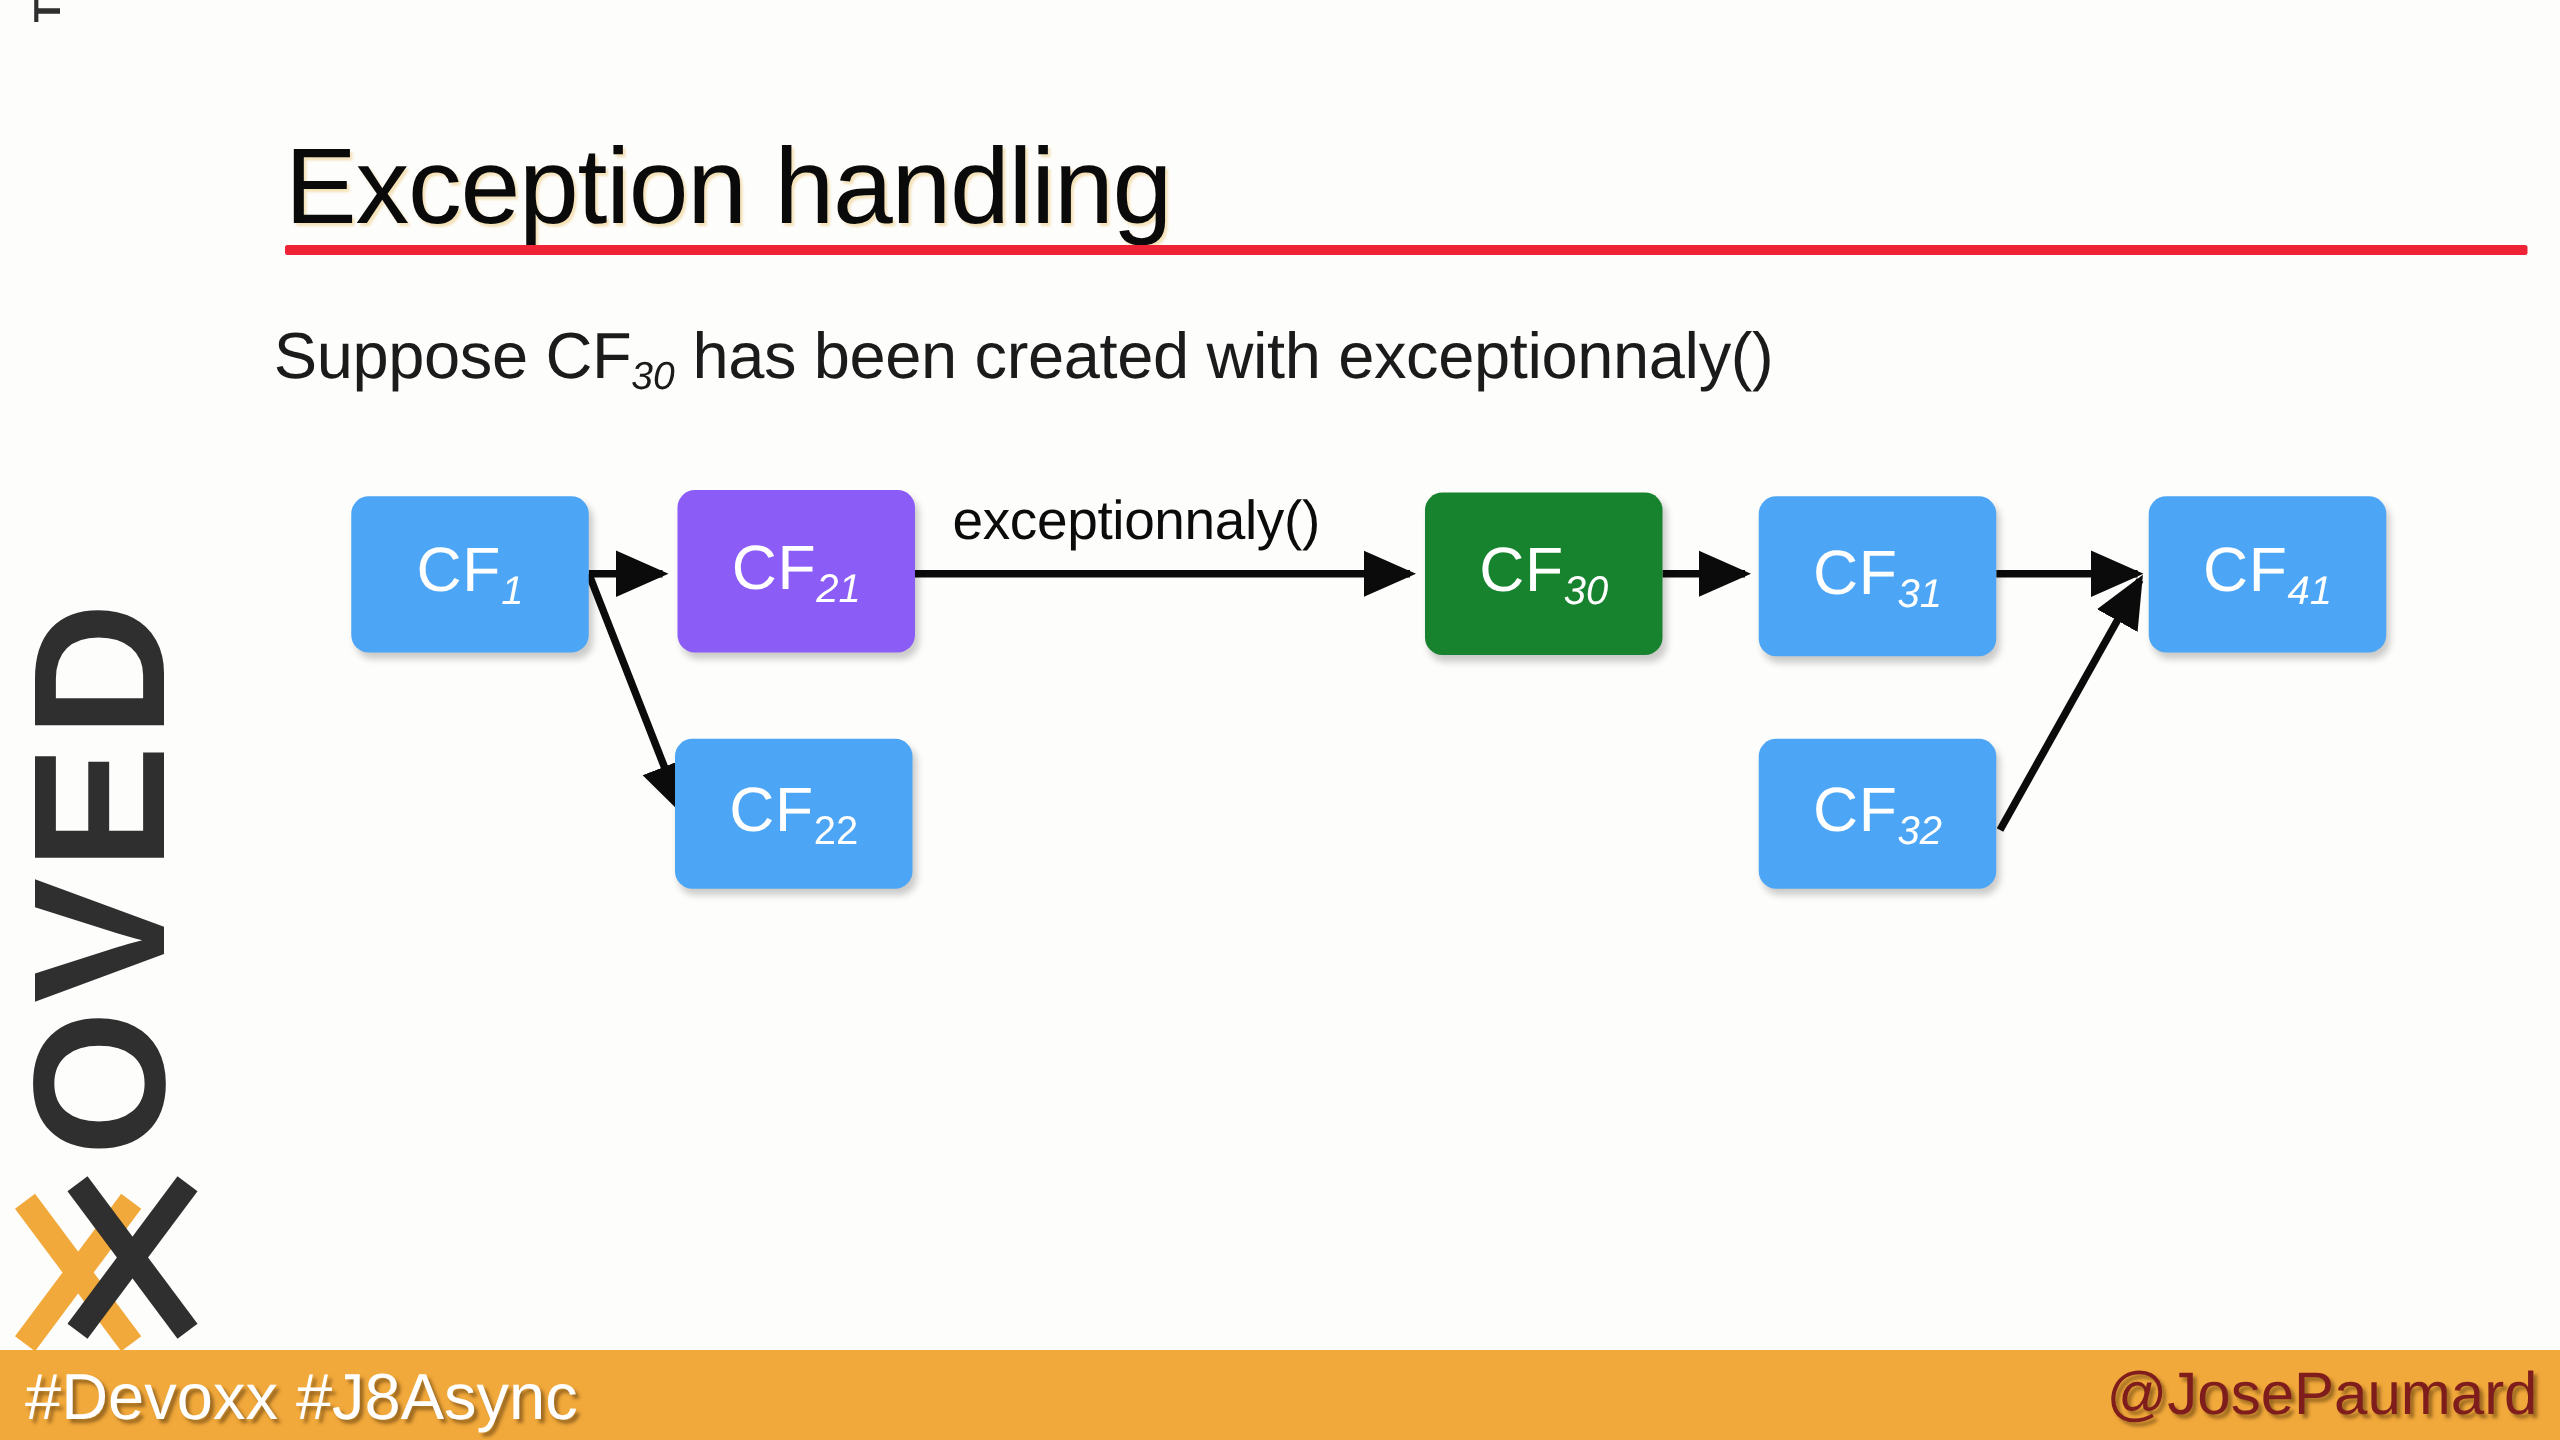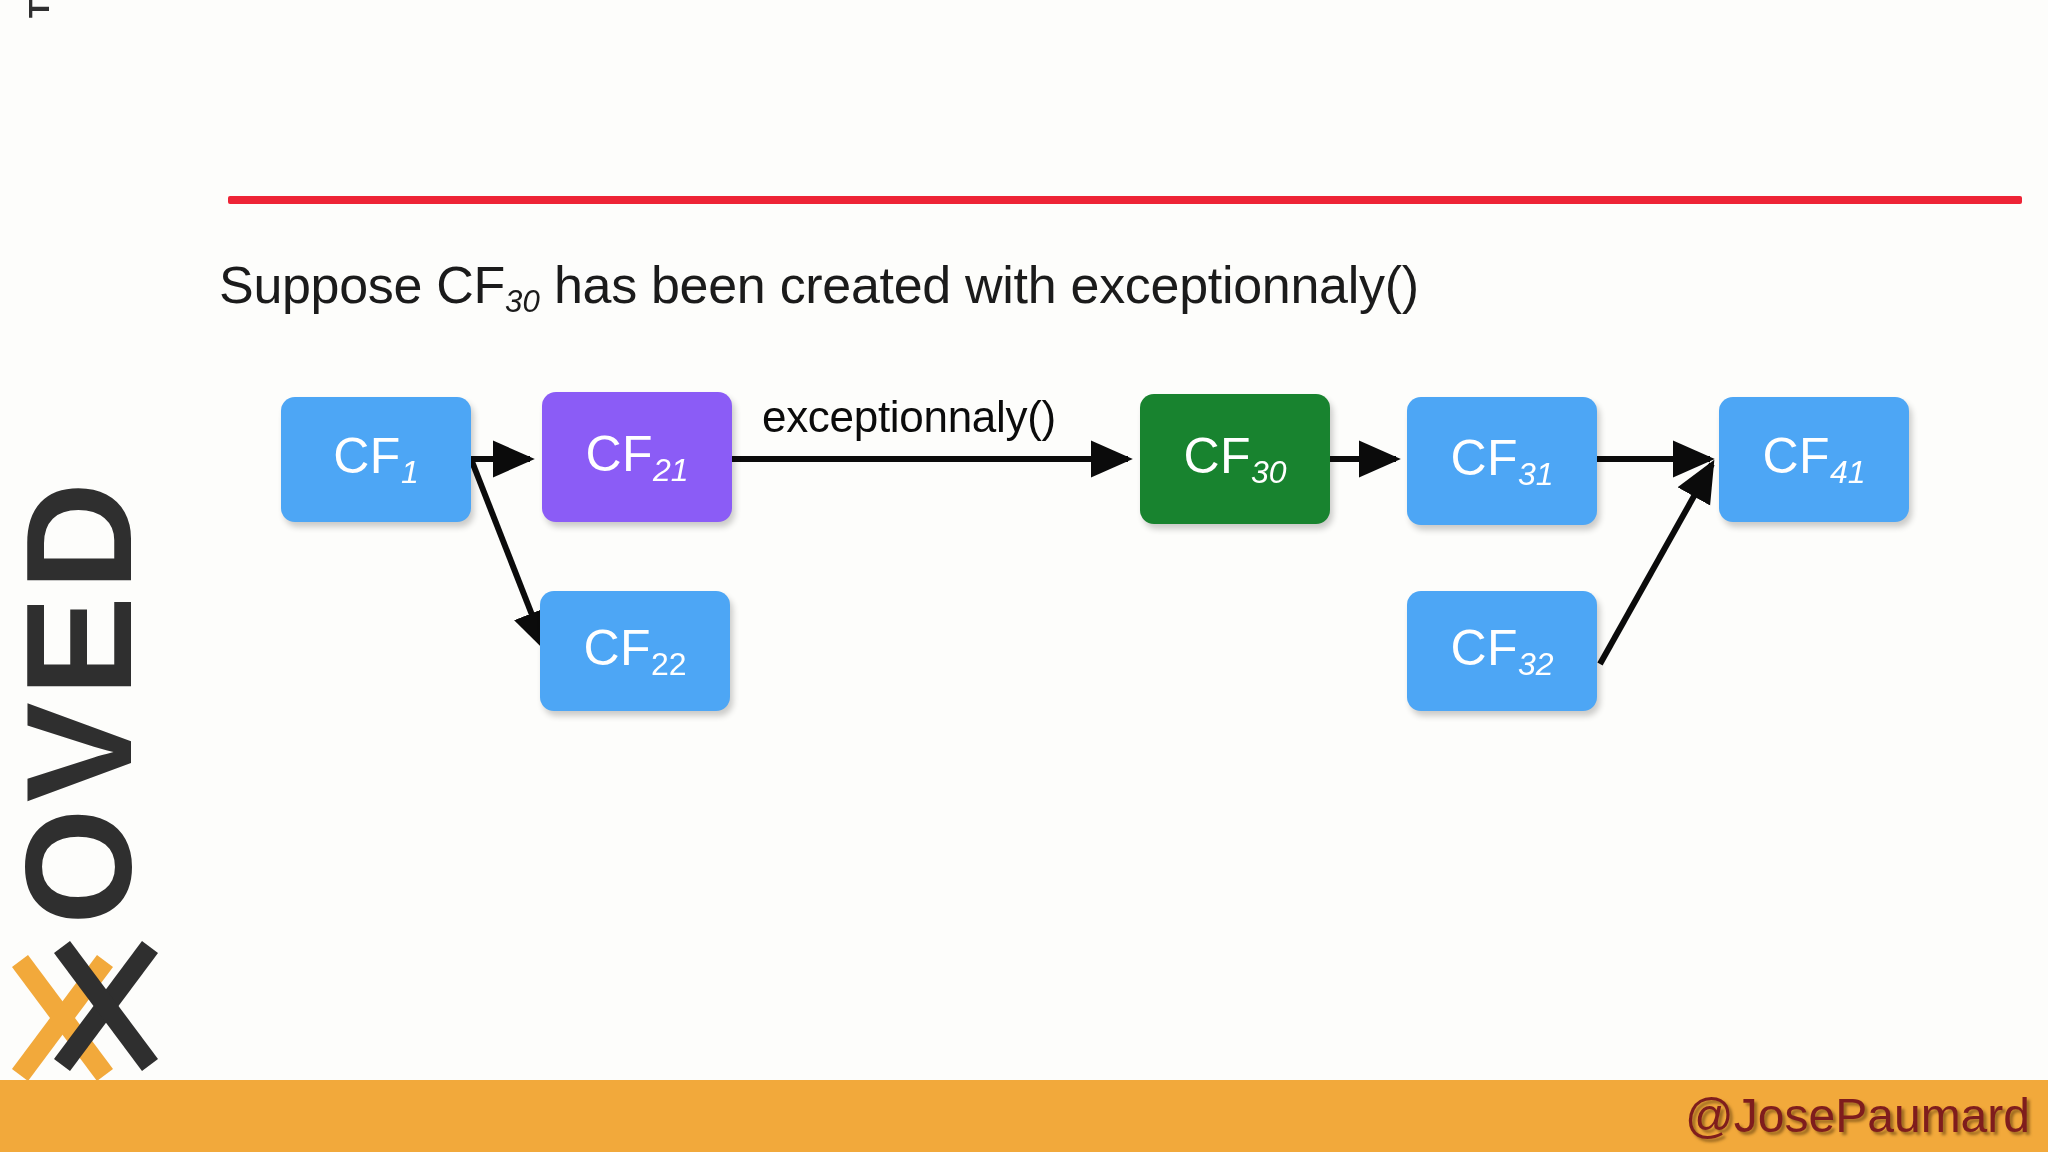--- a/index.html
+++ b/index.html
@@ -206,20 +206,21 @@
             <line x1="120" y1="10" x2="6" y2="95" stroke="#f2a93b" stroke-width="20"></line>
             <line x1="16" y1="52" x2="134" y2="140" stroke="#2f2f2f" stroke-width="20"></line>
             <line x1="134" y1="52" x2="16" y2="140" stroke="#2f2f2f" stroke-width="20"></line>
           </g>
         </svg>
       </span>
       <span id="devoxx-wordmark">OVED</span>
     </div>
   </div>
 
+  <h1 id="title">Exception handling</h1>
   <div id="title-rule"></div>
 
   <div id="subtitle">
     <span>Suppose CF</span><span class="sub">30</span><span> has been created with exceptionnaly()</span>
   </div>
 
   <div id="diagram">
 
     <svg id="arrow-layer" viewBox="0 0 2048 1152" xmlns="http://www.w3.org/2000/svg">
       <defs>
@@ -262,16 +263,17 @@
         <div class="node" style="left: 1407px; top: 591px; width: 190px; height: 120px; background: rgb(77, 166, 245);">
           <span class="lbl"><span>CF</span><span class="sub">32</span></span>
         </div>
         <div class="node" style="left: 1719px; top: 397px; width: 190px; height: 125px; background: rgb(77, 166, 245);">
           <span class="lbl"><span>CF</span><span class="sub">41</span></span>
         </div>
       </div>
   </div>
 
   <div id="footer">
+    <div id="footer-left">#Devoxx #J8Async</div>
     <div id="footer-right">@JosePaumard</div>
   </div>
 
 </div>
 
 </body></html>

